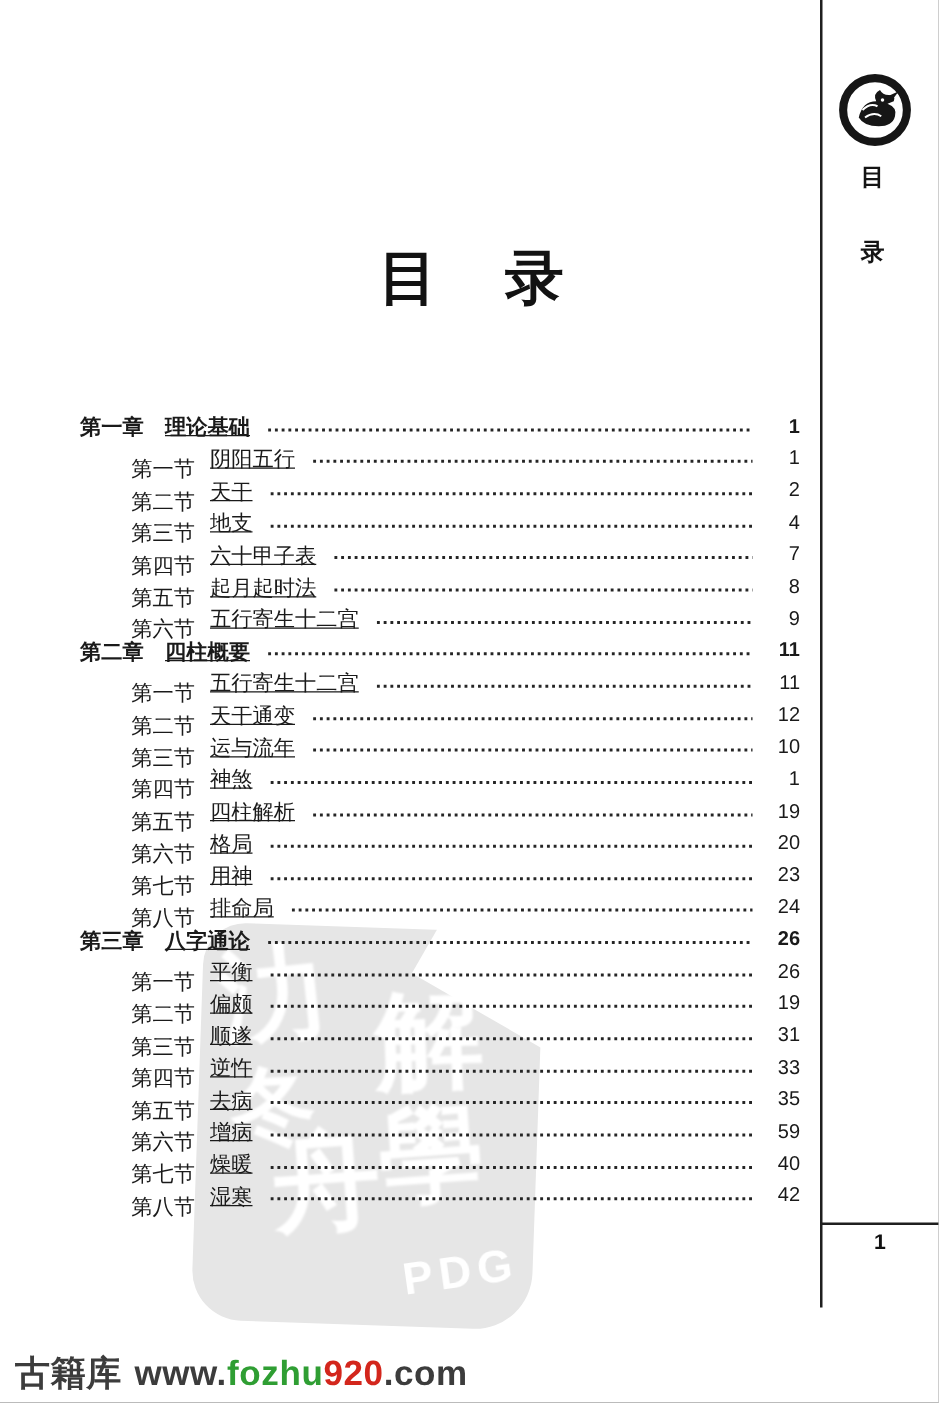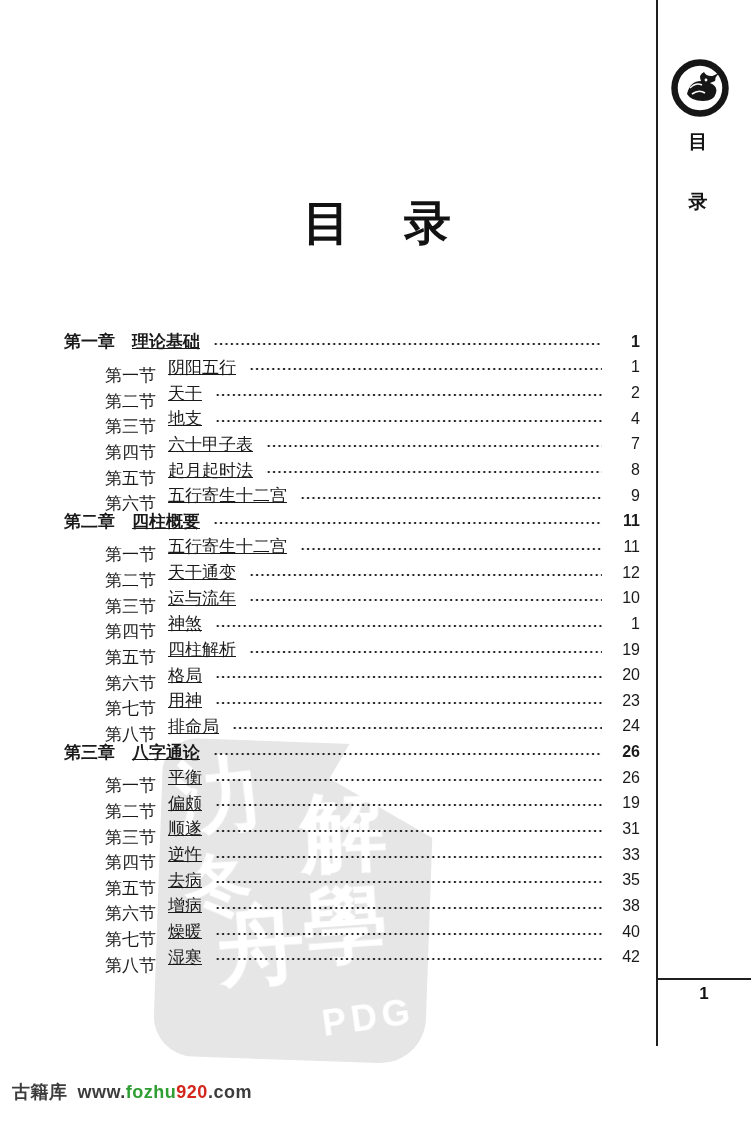--- a/index.html
+++ b/index.html
@@ -56,21 +56,21 @@
   .dot-leader { flex:1; height:4px; margin:4px 10px 0 13px;
                 background-image:radial-gradient(circle,#242424 1.1px,transparent 1.5px);
                 background-size:5.4px 4px; background-repeat:repeat-x;
                 background-position:0 50%; }
   .entry-page { min-width:28px; text-align:right; font-size:16px;
                 font-family:"Liberation Sans","DejaVu Sans",sans-serif; }
 
   
   .footer { position:absolute; left:12px; top:1080px; z-index:3;
             font-family:"Liberation Sans","DejaVu Sans",sans-serif;
-            font-weight:bold; font-size:18px; color:#3c3c3c;
+            font-weight:bold; font-size:28px; color:#3c3c3c;
             letter-spacing:0.5px; filter:blur(0.3px); }
   .footer .lib { margin-right:10px; }
   .footer .green { color:#2f9e33; }
   .footer .red { color:#d3261c; }
 </style>
 </head>
 <body>
 
 <div class="page">
 
@@ -260,21 +260,21 @@
     <span class="entry-label">第五节</span>
     <span class="entry-title">去病</span>
     <span class="dot-leader"></span>
     <span class="entry-page">35</span>
   </div>
 
   <div class="toc-row section">
     <span class="entry-label">第六节</span>
     <span class="entry-title">增病</span>
     <span class="dot-leader"></span>
-    <span class="entry-page">38</span>
+    <span class="entry-page">59</span>
   </div>
 
   <div class="toc-row section">
     <span class="entry-label">第七节</span>
     <span class="entry-title">燥暖</span>
     <span class="dot-leader"></span>
     <span class="entry-page">40</span>
   </div>
 
   <div class="toc-row section">

